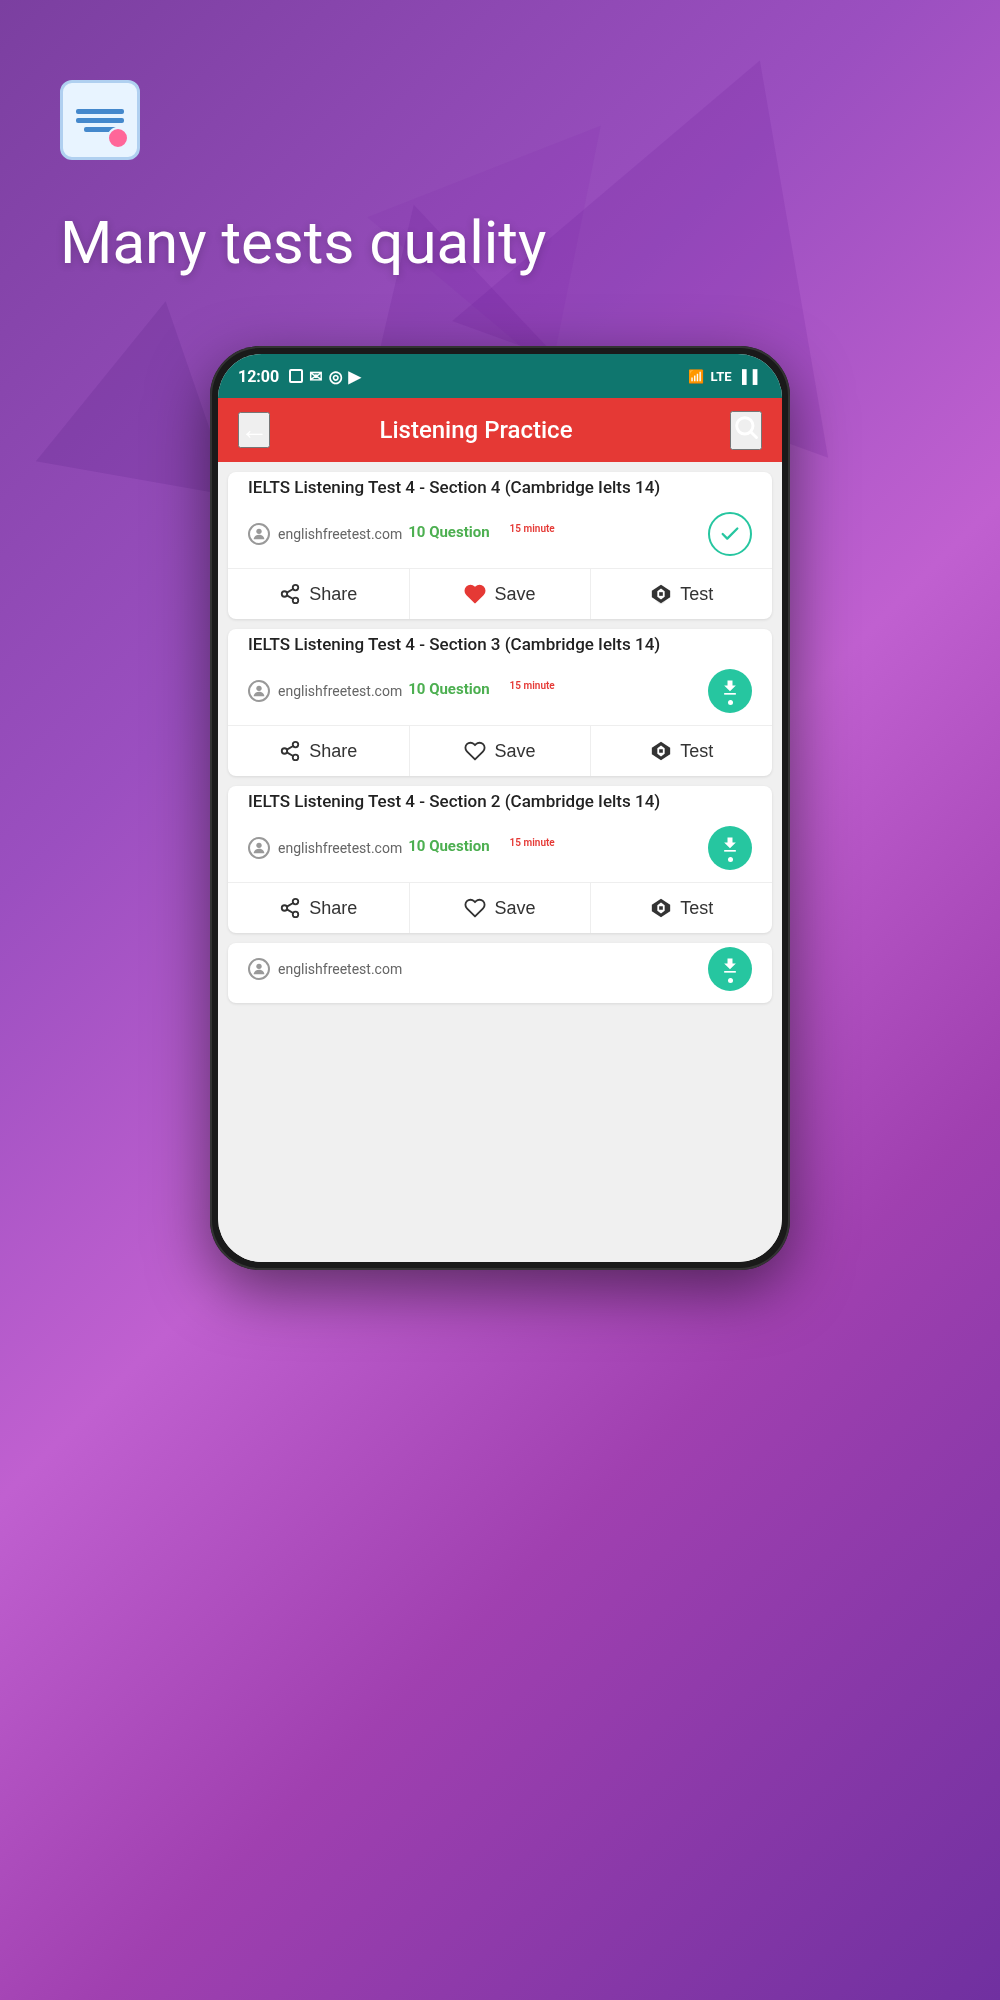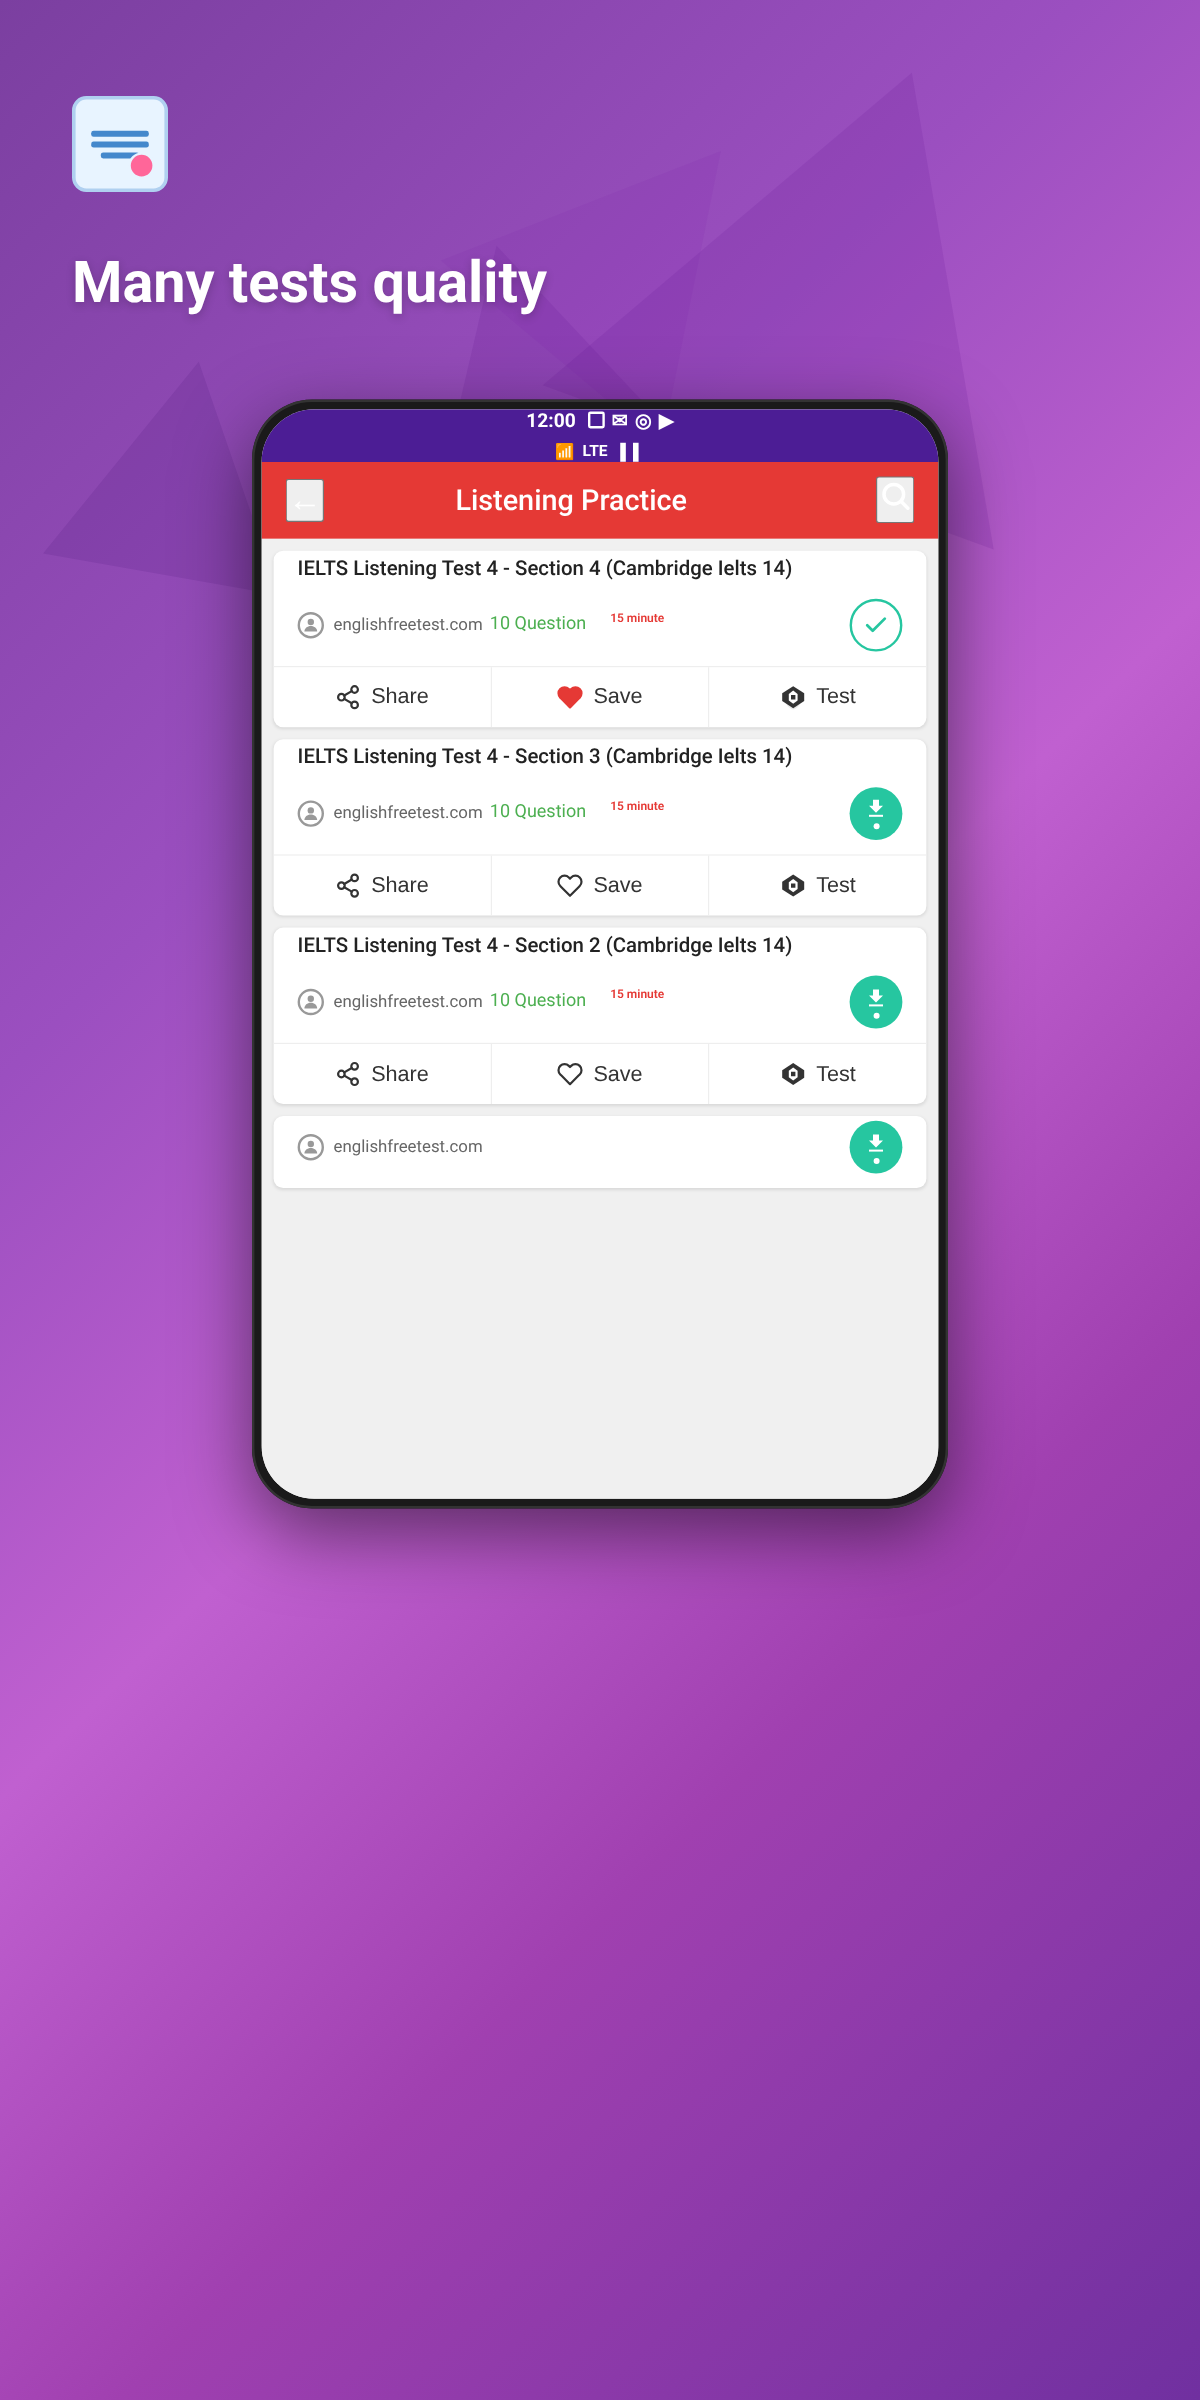--- a/index.html
+++ b/index.html
@@ -97,22 +97,22 @@
       bottom: 8px;
       right: 8px;
       width: 22px;
       height: 22px;
       background: #ff6699;
       border-radius: 50%;
       border: 2px solid #e8f4ff;
     }
 
     .main-title {
-      font-size: 48px;
-      font-weight: 700;
+      font-size: 60px;
+      font-weight: 400;
       color: #ffffff;
       line-height: 1.1;
       text-shadow: 0 2px 8px rgba(0,0,0,0.2);
     }
 
     
     .phone-container {
       position: relative;
       z-index: 10;
       display: flex;
@@ -130,30 +130,29 @@
     }
 
     .phone-inner {
       background: #f5f5f5;
       border-radius: 44px;
       overflow: hidden;
     }
 
     
     .status-bar {
-      background: #4c1d95;
+      background: #0f766e;
       height: 44px;
       display: flex;
       align-items: center;
       justify-content: space-between;
       padding: 0 20px;
       color: white;
       font-size: 16px;
       font-weight: 600;
-      flex-direction: column;
     }
 
     .status-left {
       display: flex;
       align-items: center;
       gap: 10px;
     }
 
     .status-time {
       font-size: 16px;
@@ -276,21 +275,21 @@
     }
 
     .meta-stats {
       display: flex;
       gap: 20px;
     }
 
     .stat-questions {
       color: #4caf50;
       font-size: 15px;
-      font-weight: 400;
+      font-weight: 700;
     }
 
     .stat-time {
       color: #e53935;
       font-size: 10px;
       font-weight: 600;
     }
 
     
     .check-circle {

